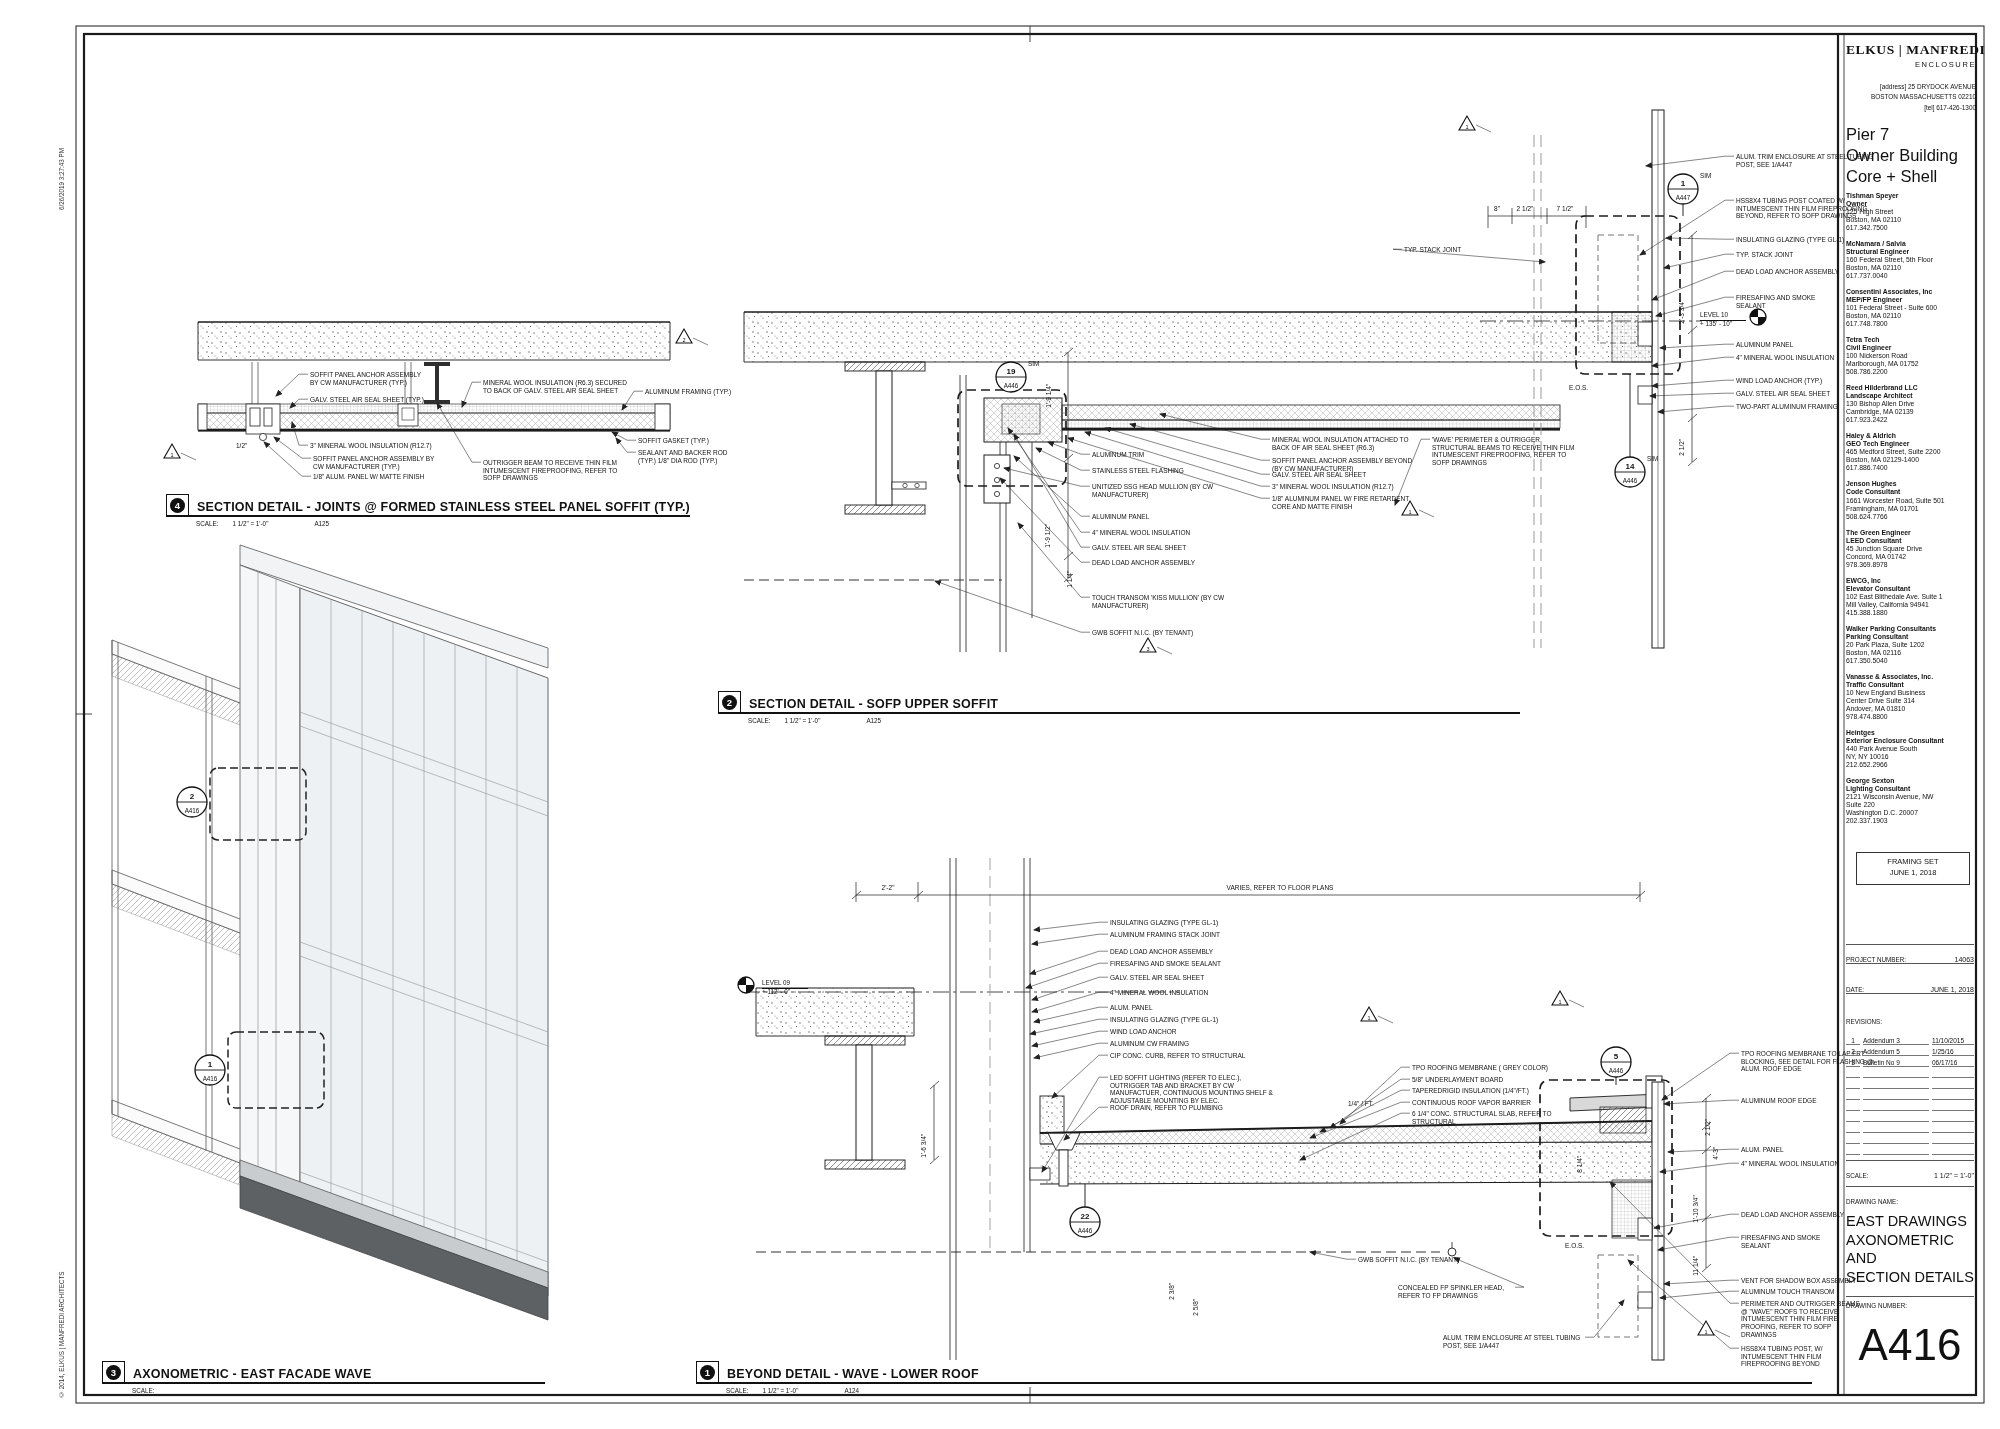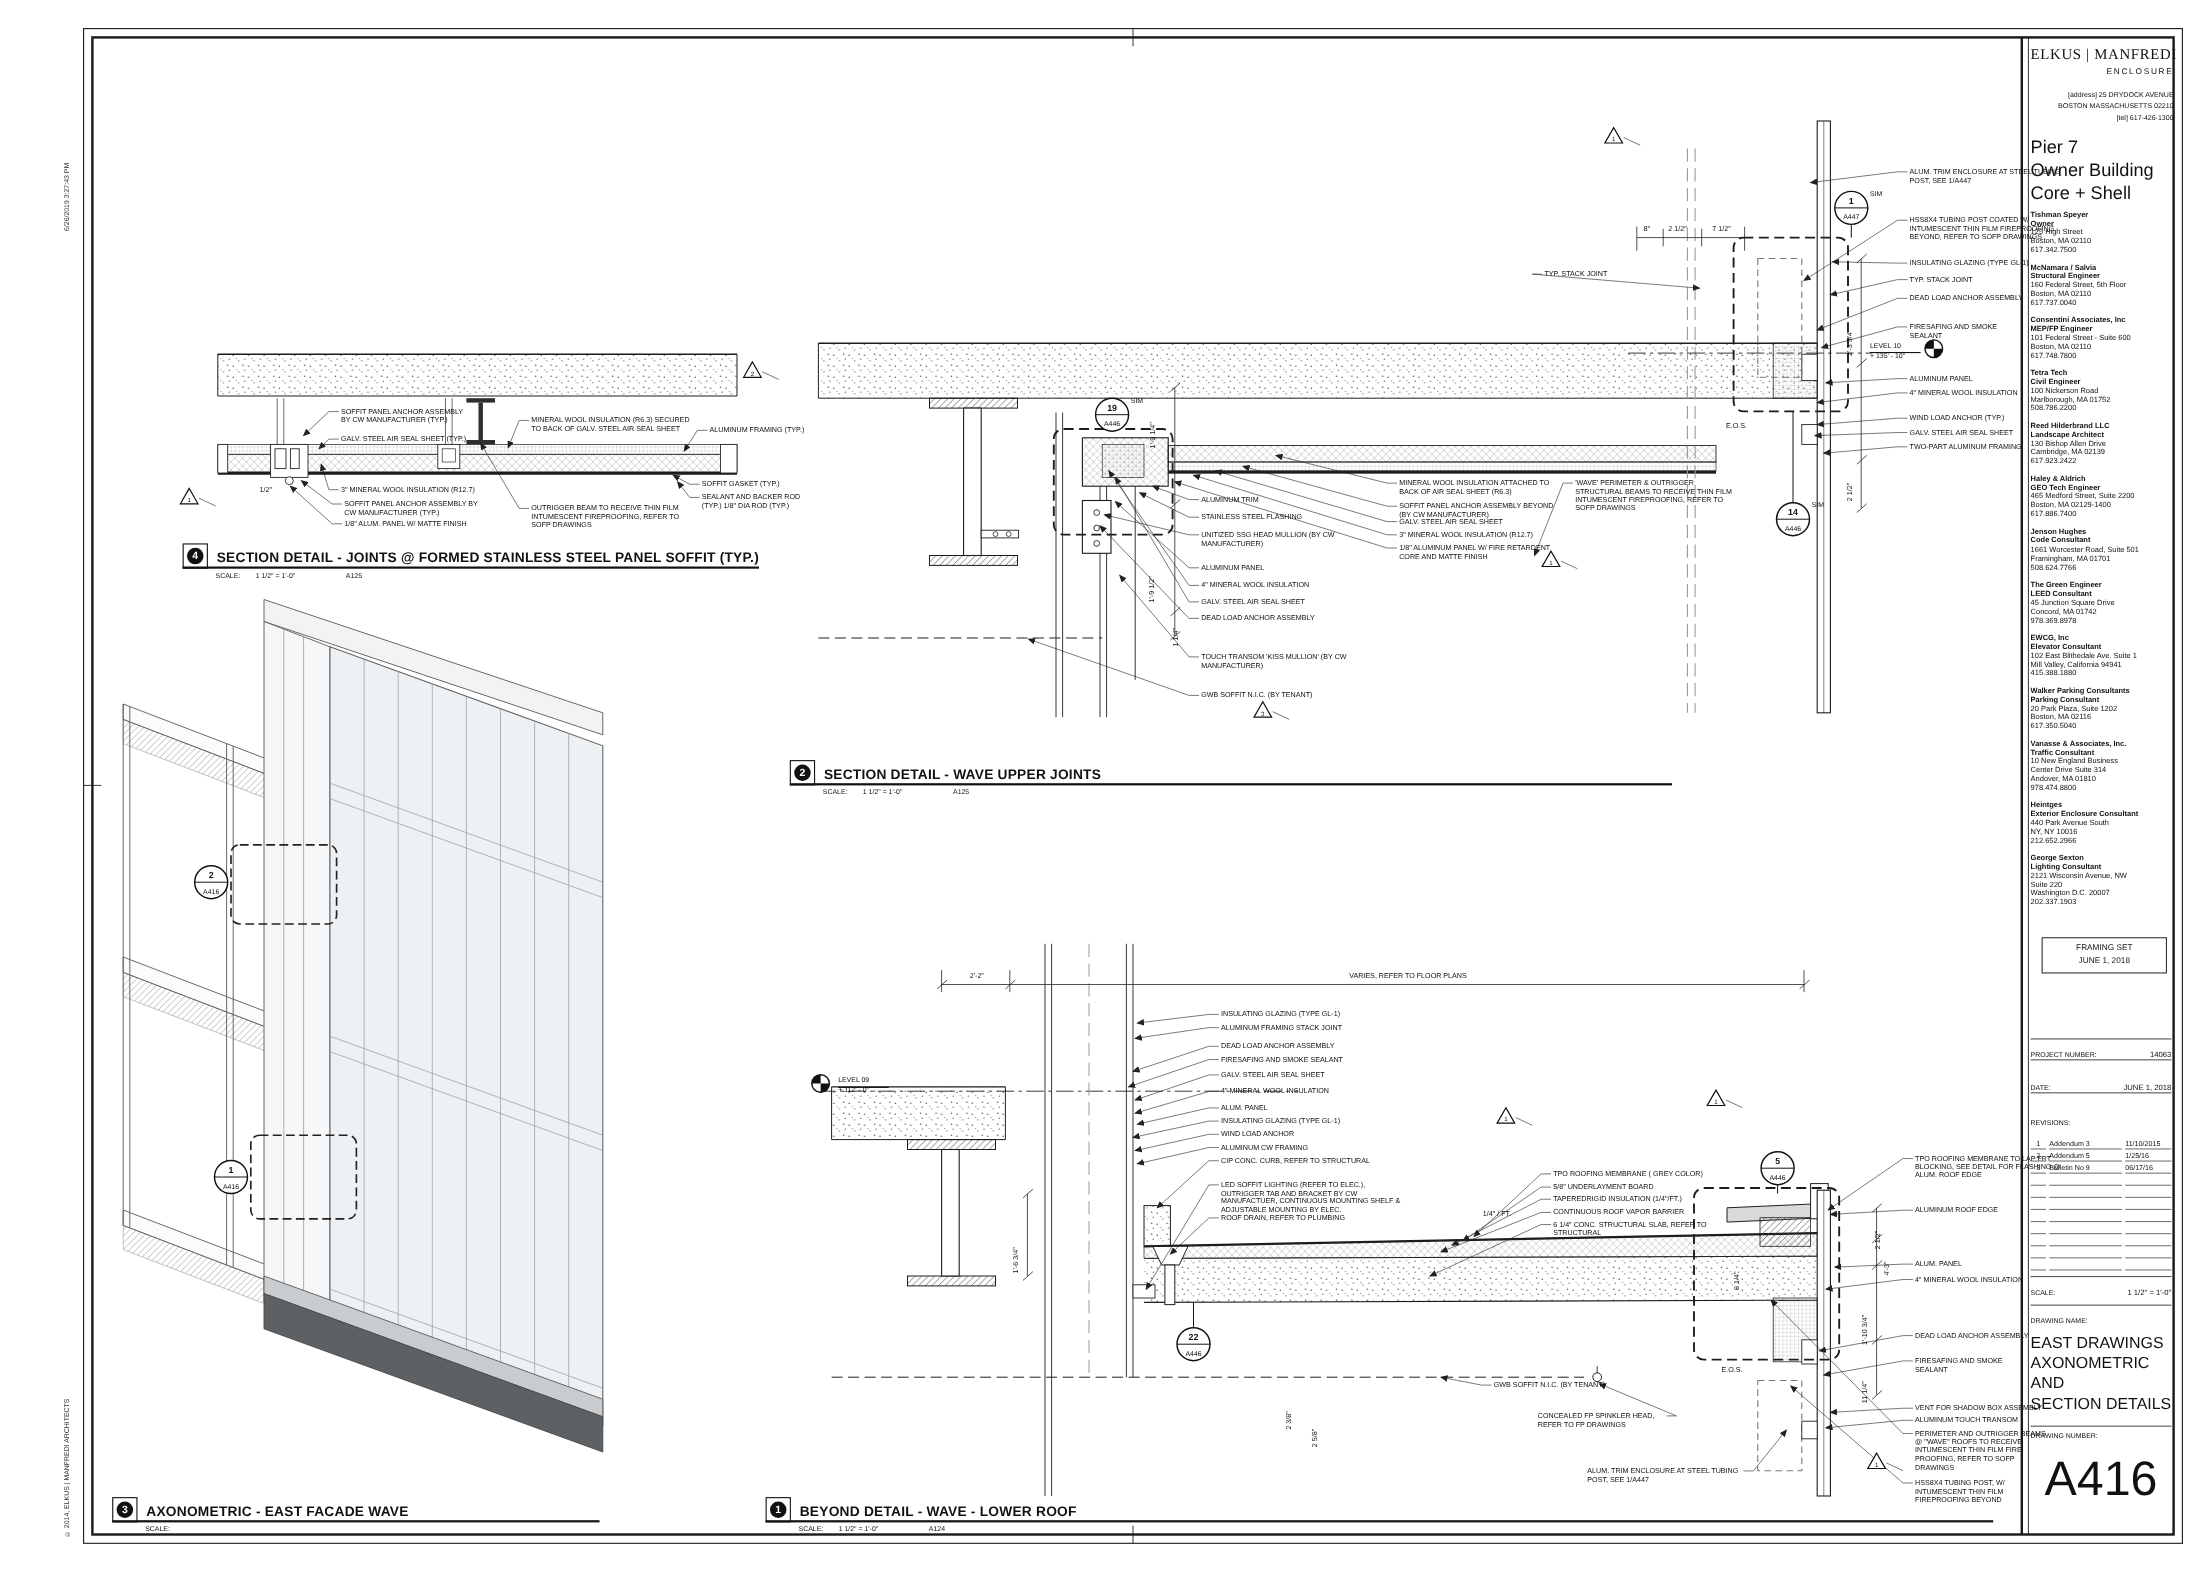--- a/index.html
+++ b/index.html
@@ -436,21 +436,21 @@
   </div>
   <div class="drule" style="left:166px;top:495px;width:524px;height:20px;"></div>
   <div class="dscale" style="left:196px;top:520px;">
     <span>SCALE:</span><span class="v">1 1/2" = 1'-0"</span><span class="r">A125</span>
   </div>
 
   <div class="dtitle" style="left:718px;top:691px;">
     <span class="numbox">
         <span class="c">2</span>
       </span>
-    <span class="dtext">SECTION DETAIL - WAVE UPPER JOINTS</span>
+    <span class="dtext">SECTION DETAIL - SOFP UPPER SOFFIT</span>
   </div>
   <div class="drule" style="left:718px;top:692px;width:802px;height:20px;"></div>
   <div class="dscale" style="left:748px;top:717px;">
     <span>SCALE:</span><span class="v">1 1/2" = 1'-0"</span><span class="r">A125</span>
   </div>
 
   <div class="dtitle" style="left:102px;top:1361px;">
     <span class="numbox">
         <span class="c">3</span>
       </span>
@@ -465,21 +465,21 @@
     <span class="numbox">
         <span class="c">1</span>
       </span>
     <span class="dtext">BEYOND DETAIL - WAVE - LOWER ROOF</span>
   </div>
   <div class="drule" style="left:696px;top:1362px;width:1116px;height:20px;"></div>
   <div class="dscale" style="left:726px;top:1387px;">
     <span>SCALE:</span><span class="v">1 1/2" = 1'-0"</span><span class="r">A124</span>
   </div>
 
-  <div class="tb firmname" style="top:42px;">ELKUS | MANFREDI</div>
+  <div class="tb firmname" style="top:42px;font-weight:bold;">ELKUS | MANFREDI</div>
   <div class="tb firmsub" style="top:60px;">ENCLOSURE</div>
   <div class="tb firmaddr" style="top:82px;">
     <div>[address] 25  DRYDOCK AVENUE</div>
     <div>BOSTON MASSACHUSETTS 02210</div>
     <div>[tel] 617-426-1300</div>
   </div>
   <div class="tb proj" style="top:124px;">
     <div>Pier 7</div>
     <div>Owner Building</div>
     <div>Core + Shell</div>

